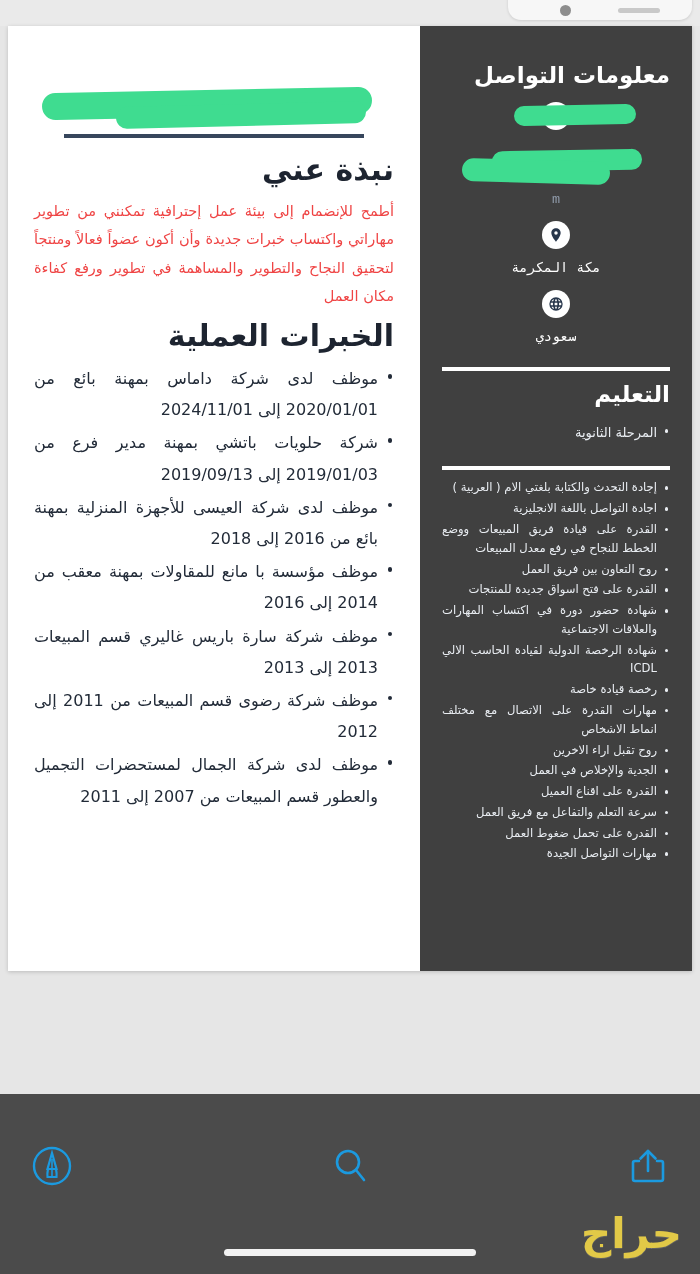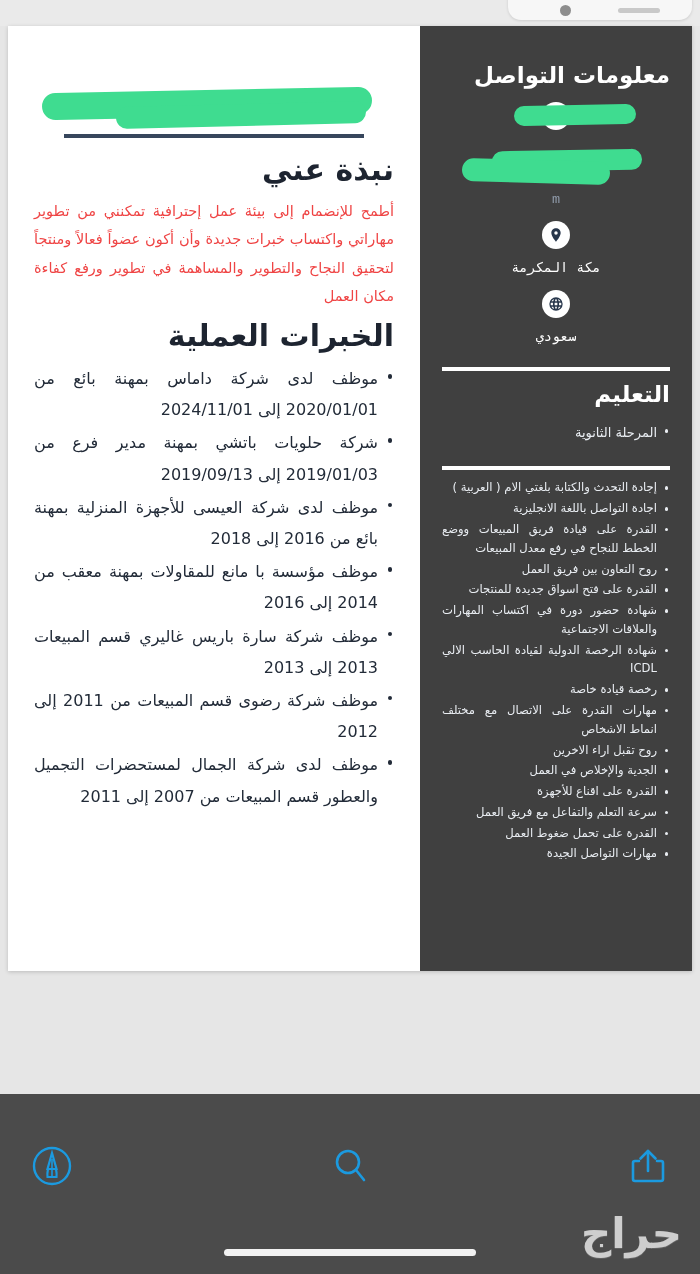--- a/index.html
+++ b/index.html
@@ -160,21 +160,21 @@
   .tb-icon svg{ display:block; }
   .tb-markup{ left:24px; }
   .tb-search{ left:322px; }
   .tb-share{ left:620px; }
   .home-ind{
     position:absolute; bottom:18px; left:50%; transform:translateX(-50%);
     width:252px; height:7px; border-radius:4px; background:#f2f2f2;
   }
   .watermark{
     position:absolute; right:18px; bottom:16px;
-    font-size:42px; font-weight:bold; color:#e5e5e5;
+    font-size:42px; font-weight:bold; color:#fde047;
     opacity:.85; direction:rtl; letter-spacing:-1px;
     text-shadow:0 1px 0 rgba(255,255,255,.15);
   }
 </style>
 </head>
 <body>
 
 <div id="app">
 
   <div class="top-strip">
@@ -243,21 +243,21 @@
           <li>اجادة التواصل باللغة الانجليزية</li>
           <li>القدرة على قيادة فريق المبيعات ووضع الخطط للنجاح في رفع معدل المبيعات</li>
           <li>روح التعاون بين فريق العمل</li>
           <li>القدرة على فتح اسواق جديدة للمنتجات</li>
           <li>شهادة حضور دورة في اكتساب المهارات والعلاقات الاجتماعية</li>
           <li>شهادة الرخصة الدولية لقيادة الحاسب الالي ICDL</li>
           <li>رخصة قيادة خاصة</li>
           <li>مهارات القدرة على الاتصال مع مختلف انماط الاشخاص</li>
           <li>روح تقبل اراء الاخرين</li>
           <li>الجدية والإخلاص في العمل</li>
-          <li>القدرة على اقناع للأجهزة</li>
+          <li>القدرة على اقناع العميل</li>
           <li>سرعة التعلم والتفاعل مع فريق العمل</li>
           <li>القدرة على تحمل ضغوط العمل</li>
           <li>مهارات التواصل الجيدة</li>
         </ul>
 
     </aside>
 
     <section class="main">
 
       <div class="name-wrap">

